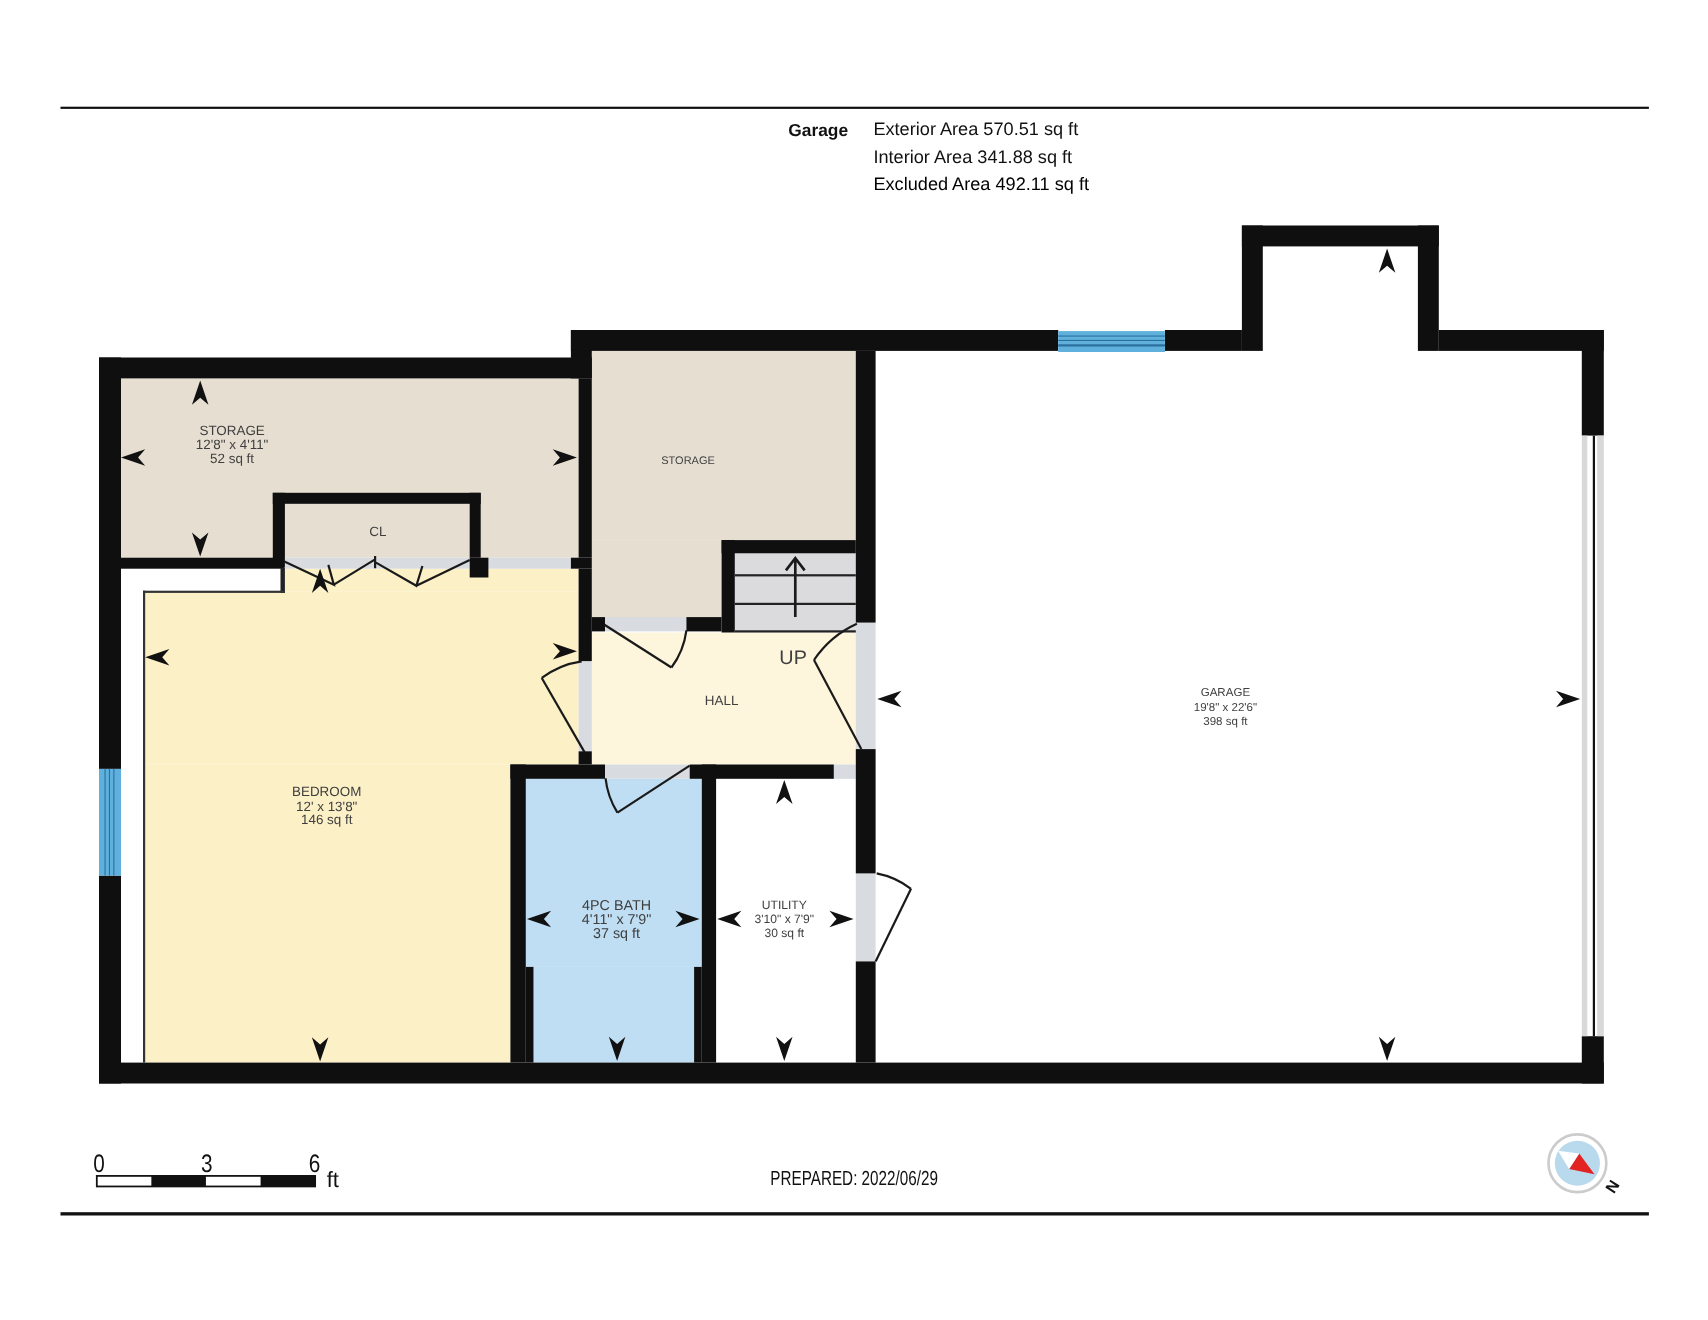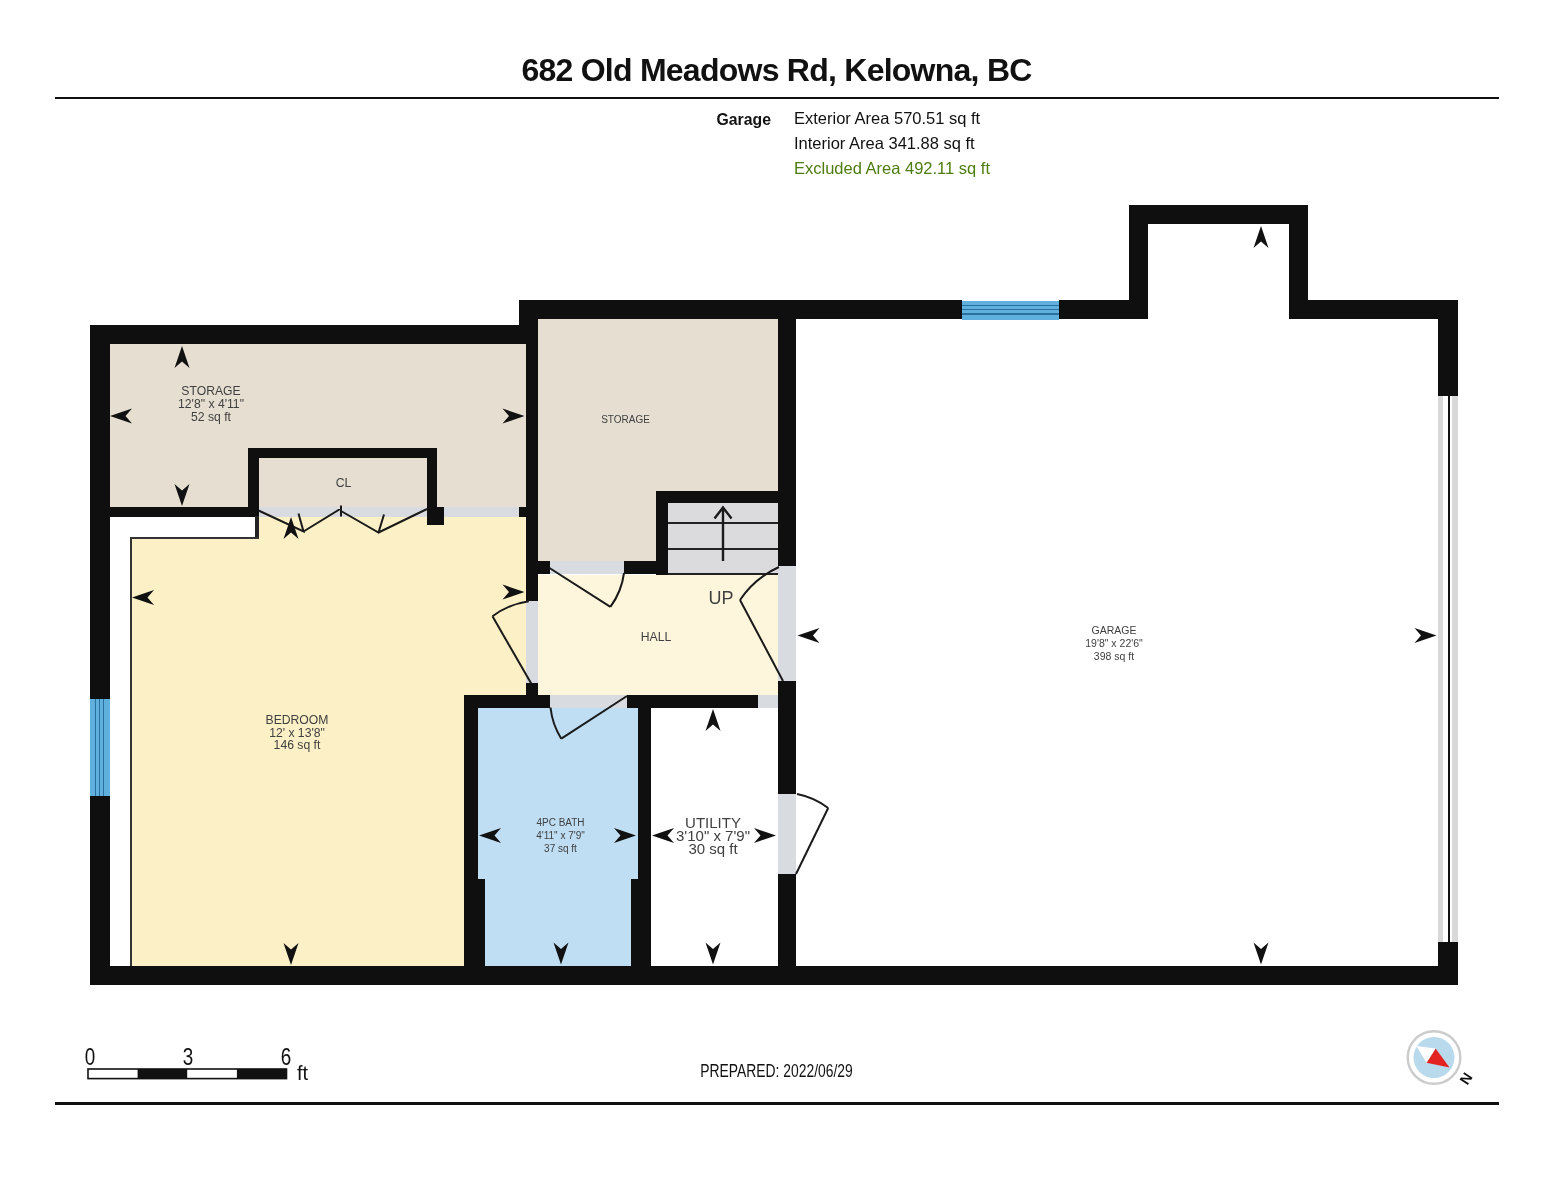--- a/index.html
+++ b/index.html
@@ -14,26 +14,25 @@
   .gry{position:absolute;background:#d8dbdf;}
   .stg{position:absolute;background:#dbdbdd;}
   .gdr{position:absolute;background:#d9d9d9;}
   .lbl{position:absolute;color:#3f3f3f;text-align:center;line-height:12.8px;font-size:11.6px;}
   .t{white-space:nowrap;}
 </style>
 </head>
 <body>
 <div class="page">
 
-  <div class="a t" style="left:0;top:52.3px;width:1553px;text-align:center;font-size:32px;font-weight:bold;letter-spacing:-0.75px;color:#111;">682 Old Meadows Rd, Kelowna, BC</div>
   <div class="a" style="left:55px;top:96.5px;width:1444px;height:2.6px;background:#111;"></div>
   <div class="a t" style="left:470px;top:110.5px;width:301px;text-align:right;font-size:15.8px;font-weight:bold;color:#111;">Garage</div>
   <div class="a t" style="left:794px;top:109px;font-size:16.5px;color:#111;">Exterior Area 570.51 sq ft</div>
   <div class="a t" style="left:794px;top:134.2px;font-size:16.5px;color:#111;">Interior Area 341.88 sq ft</div>
-  <div class="a t" style="left:794px;top:159.3px;font-size:16.5px;color:#4d7c0f;">Excluded Area 492.11 sq ft</div>
+  <div class="a t" style="left:794px;top:159.3px;font-size:16.5px;color:#000000;">Excluded Area 492.11 sq ft</div>
 
   <div class="tan" style="left:109.5px;top:344px;width:416px;height:162.5px;"></div>
   <div class="tan" style="left:537.5px;top:319px;width:240px;height:172px;"></div>
   <div class="tan" style="left:537.5px;top:491px;width:118px;height:71px;"></div>
   <div class="hal" style="left:537.5px;top:574.5px;width:240px;height:120px;"></div>
   <div class="yel" style="left:131.5px;top:538px;width:394px;height:156.5px;"></div>
   <div class="yel" style="left:258.5px;top:516.5px;width:267px;height:21.5px;"></div>
   <div class="yel" style="left:131.5px;top:694.5px;width:332.5px;height:271.5px;"></div>
   <div class="blu" style="left:477.5px;top:708px;width:160px;height:170.5px;"></div>
   <div class="blu" style="left:485px;top:878.5px;width:145.5px;height:87.5px;"></div>
@@ -168,22 +167,22 @@
       <rect x="236.9" y="1069" width="49.6" height="9.6" fill="#111"></rect>
     </g>
   </svg>
 
   <div class="lbl" style="left:141px;top:384.5px;width:140px;font-size:12.2px;line-height:13.3px;">STORAGE<br>12'8" x 4'11"<br>52 sq ft</div>
   <div class="lbl" style="left:555.5px;top:414px;width:140px;font-size:10px;">STORAGE</div>
   <div class="lbl" style="left:303.5px;top:476.5px;width:80px;font-size:12.2px;">CL</div>
   <div class="lbl" style="left:227px;top:713.8px;width:140px;font-size:12.2px;line-height:12.8px;">BEDROOM<br>12' x 13'8"<br>146 sq ft</div>
   <div class="lbl" style="left:586px;top:631px;width:140px;font-size:12.2px;">HALL</div>
   <div class="lbl" style="left:651px;top:591.5px;width:140px;font-size:18px;">UP</div>
-  <div class="lbl" style="left:490px;top:817px;width:141px;font-size:10px;line-height:12.8px;">4PC BATH<br>4'11" x 7'9"<br>37 sq ft</div>
-  <div class="lbl" style="left:643px;top:817px;width:140px;font-size:15px;line-height:12.8px;">UTILITY<br>3'10" x 7'9"<br>30 sq ft</div>
+  <div class="lbl" style="left:490px;top:817px;width:141px;font-size:13px;line-height:12.8px;">4PC BATH<br>4'11" x 7'9"<br>37 sq ft</div>
+  <div class="lbl" style="left:643px;top:817px;width:140px;font-size:11px;line-height:12.8px;">UTILITY<br>3'10" x 7'9"<br>30 sq ft</div>
   <div class="lbl" style="left:1044px;top:624px;width:140px;font-size:10.5px;line-height:12.8px;">GARAGE<br>19'8" x 22'6"<br>398 sq ft</div>
 
   <div class="a t" style="left:80px;top:1044px;width:20px;text-align:center;font-size:23px;color:#111;transform:scaleX(0.82);">0</div>
   <div class="a t" style="left:178px;top:1044px;width:20px;text-align:center;font-size:23px;color:#111;transform:scaleX(0.82);">3</div>
   <div class="a t" style="left:276px;top:1044px;width:20px;text-align:center;font-size:23px;color:#111;transform:scaleX(0.82);">6</div>
   <div class="a t" style="left:297px;top:1062px;font-size:20px;color:#111;">ft</div>
   <div class="a t" style="left:0;top:1059.5px;width:1553px;text-align:center;font-size:18.5px;color:#111;transform:scaleX(0.75);">PREPARED: 2022/06/29</div>
   <div class="a" style="left:55px;top:1102px;width:1444px;height:3px;background:#111;"></div>
 </div>
 

